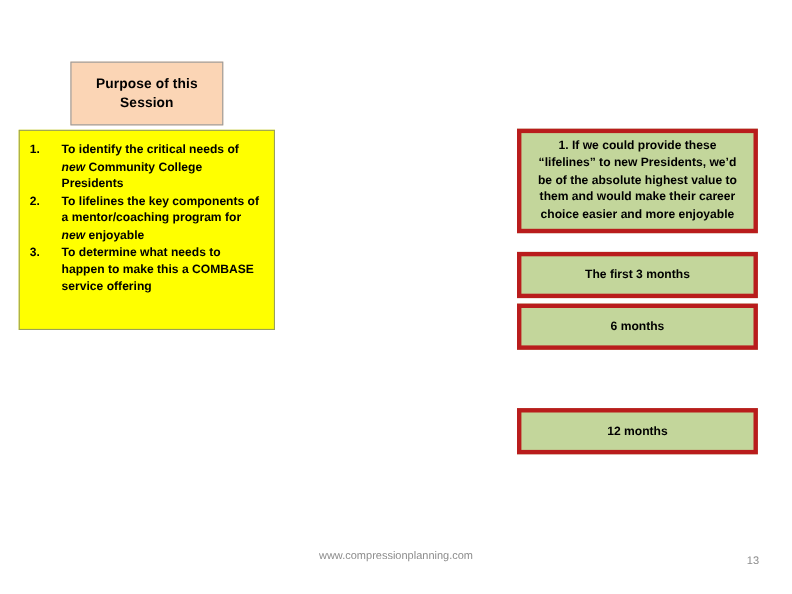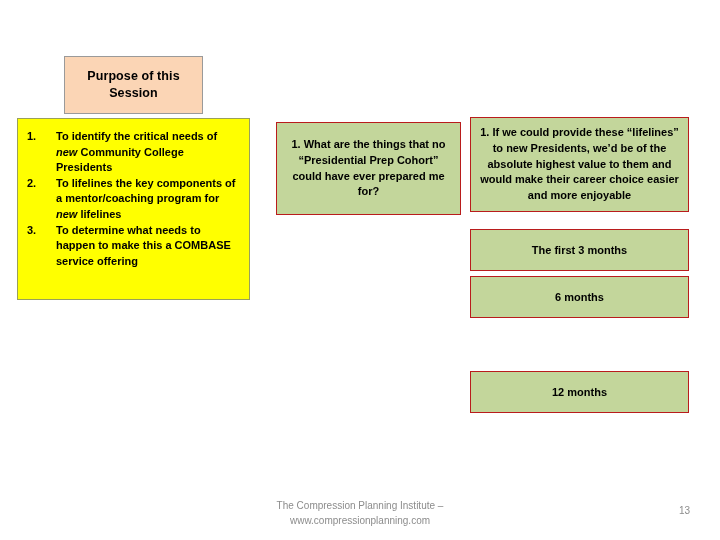--- a/index.html
+++ b/index.html
@@ -79,21 +79,21 @@
     font-weight: 700;
   }
   #objectives-list li .txt {
     flex: 1 1 auto;
   }
   .ital { font-style: italic; }
 
   
   .green {
     background: #C3D69B;
-    border: 1px solid #b91c1c;
+    border: 4px solid #b91c1c;
     color: #000000;
     font-weight: 700;
   }
 
   #question-box {
     left: 276px;
     top: 122px;
     width: 185px;
     height: 93px;
     padding: 4px 10px;
@@ -163,47 +163,43 @@
   </div>
 
   <div class="box" id="objectives-box">
     <ul id="objectives-list">
         <li>
           <span class="num">1.</span>
           <span class="txt"><span>To identify the critical needs of </span><span class="ital">new</span><span> Community College Presidents</span></span>
         </li>
         <li>
           <span class="num">2.</span>
-          <span class="txt"><span>To lifelines the key components of a mentor/coaching program for </span><span class="ital">new</span><span> lifelines</span></span>
+          <span class="txt"><span>To lifelines the key components of a mentor/coaching program for </span><span class="ital">new</span><span> enjoyable</span></span>
         </li>
         <li>
           <span class="num">3.</span>
           <span class="txt"><span>To determine what needs to happen to make this a COMBASE service offering</span></span>
         </li>
       </ul>
   </div>
 
-  <div class="box green" id="question-box">
-    <span class="body-text">1. What are the things that no “Presidential Prep Cohort” could have ever prepared me for?</span>
-  </div>
 
   <div class="box green" id="insight-box">
     <span class="body-text">1. If we could provide these “lifelines” to new Presidents, we’d be of the absolute highest value to them and would make their career choice easier and more enjoyable</span>
   </div>
 
   <div class="box green timeline-box" id="timeline-0">
     <span class="body-text">The first 3 months</span>
   </div>
   <div class="box green timeline-box" id="timeline-1">
     <span class="body-text">6 months</span>
   </div>
   <div class="box green timeline-box" id="timeline-3">
     <span class="body-text">12 months</span>
   </div>
 
   <div id="footer">
-    <span class="line">The Compression Planning Institute –</span>
     <span class="line">www.compressionplanning.com</span>
   </div>
 
   <div id="page-number">13</div>
 
 </div>
 
 </body></html>

